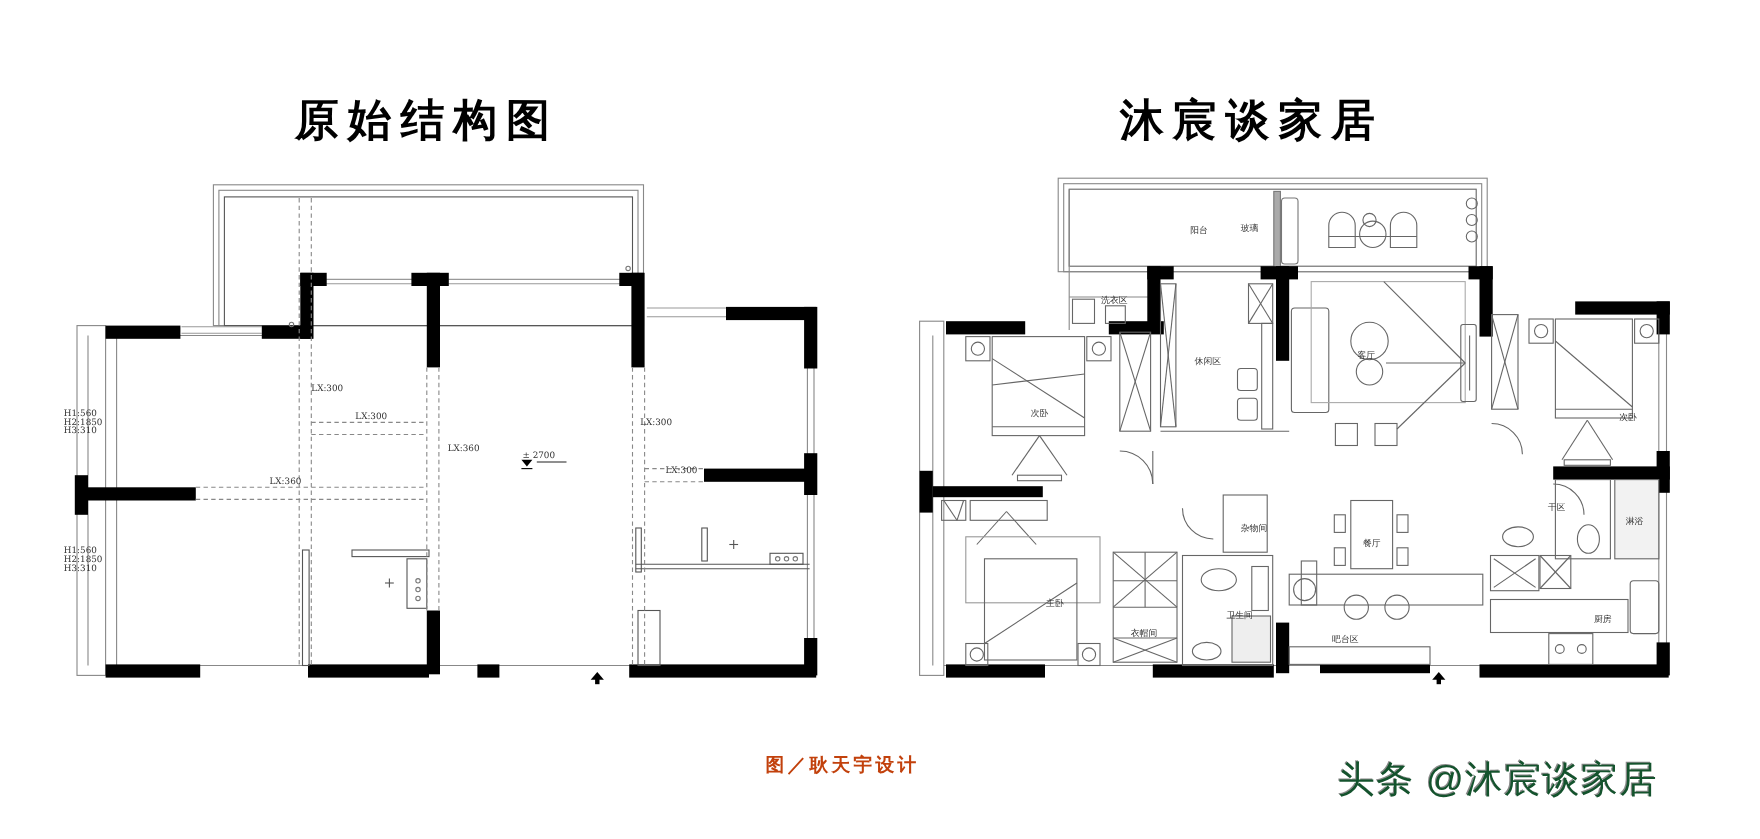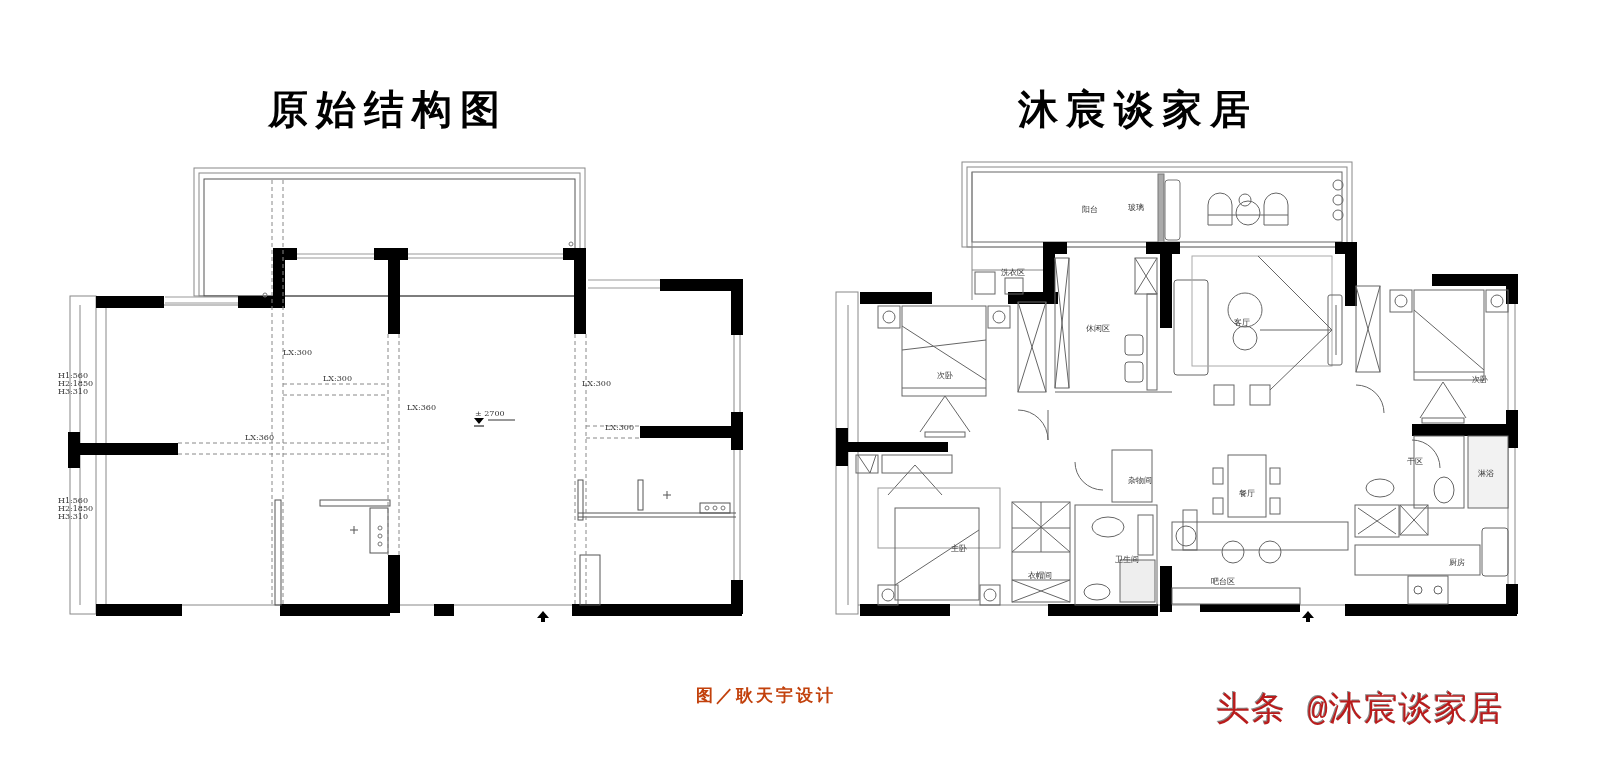--- a/index.html
+++ b/index.html
@@ -2,21 +2,21 @@
 <html><head>
 <meta charset="utf-8">
 <style>
   html, body { margin: 0; padding: 0; background: #ffffff; }
   body { width: 1600px; height: 763px; position: relative; overflow: hidden; font-family: "DejaVu Serif", serif; }
   .title { position: absolute; top: 82px; font-family: "DejaVu Serif", serif; font-weight: bold; font-size: 40px; letter-spacing: 8px; color: #000; }
   #title-left { left: 268px; }
   #title-right { left: 1018px; }
   svg.plan { position: absolute; left: 0; top: 0; }
   .credit { position: absolute; left: 696px; top: 672px; font-size: 17px; font-weight: bold; letter-spacing: 3px; color: #c2410c; margin-top: 12px; }
-  .watermark { position: absolute; left: 1216px; top: 686px; font-family: Liberation Mono, monospace; font-size: 34px; color: #b91c1c; letter-spacing: 1px; text-shadow: 1px 1px 0 #fff, -1px -1px 0 #888; }
+  .watermark { position: absolute; left: 1216px; top: 686px; font-family: Liberation Sans, sans-serif; font-size: 34px; color: #14532d; letter-spacing: 1px; text-shadow: 1px 1px 0 #fff, -1px -1px 0 #888; }
   .lbl { font-family: "DejaVu Serif", serif; fill: #333; }
 </style>
 </head>
 <body>
 
 <div class="title" id="title-left">原始结构图</div>
 <div class="title" id="title-right">沐宸谈家居</div>
 
 <svg class="plan" width="1600" height="763">
   <g stroke="#888" fill="none" stroke-width="1">

